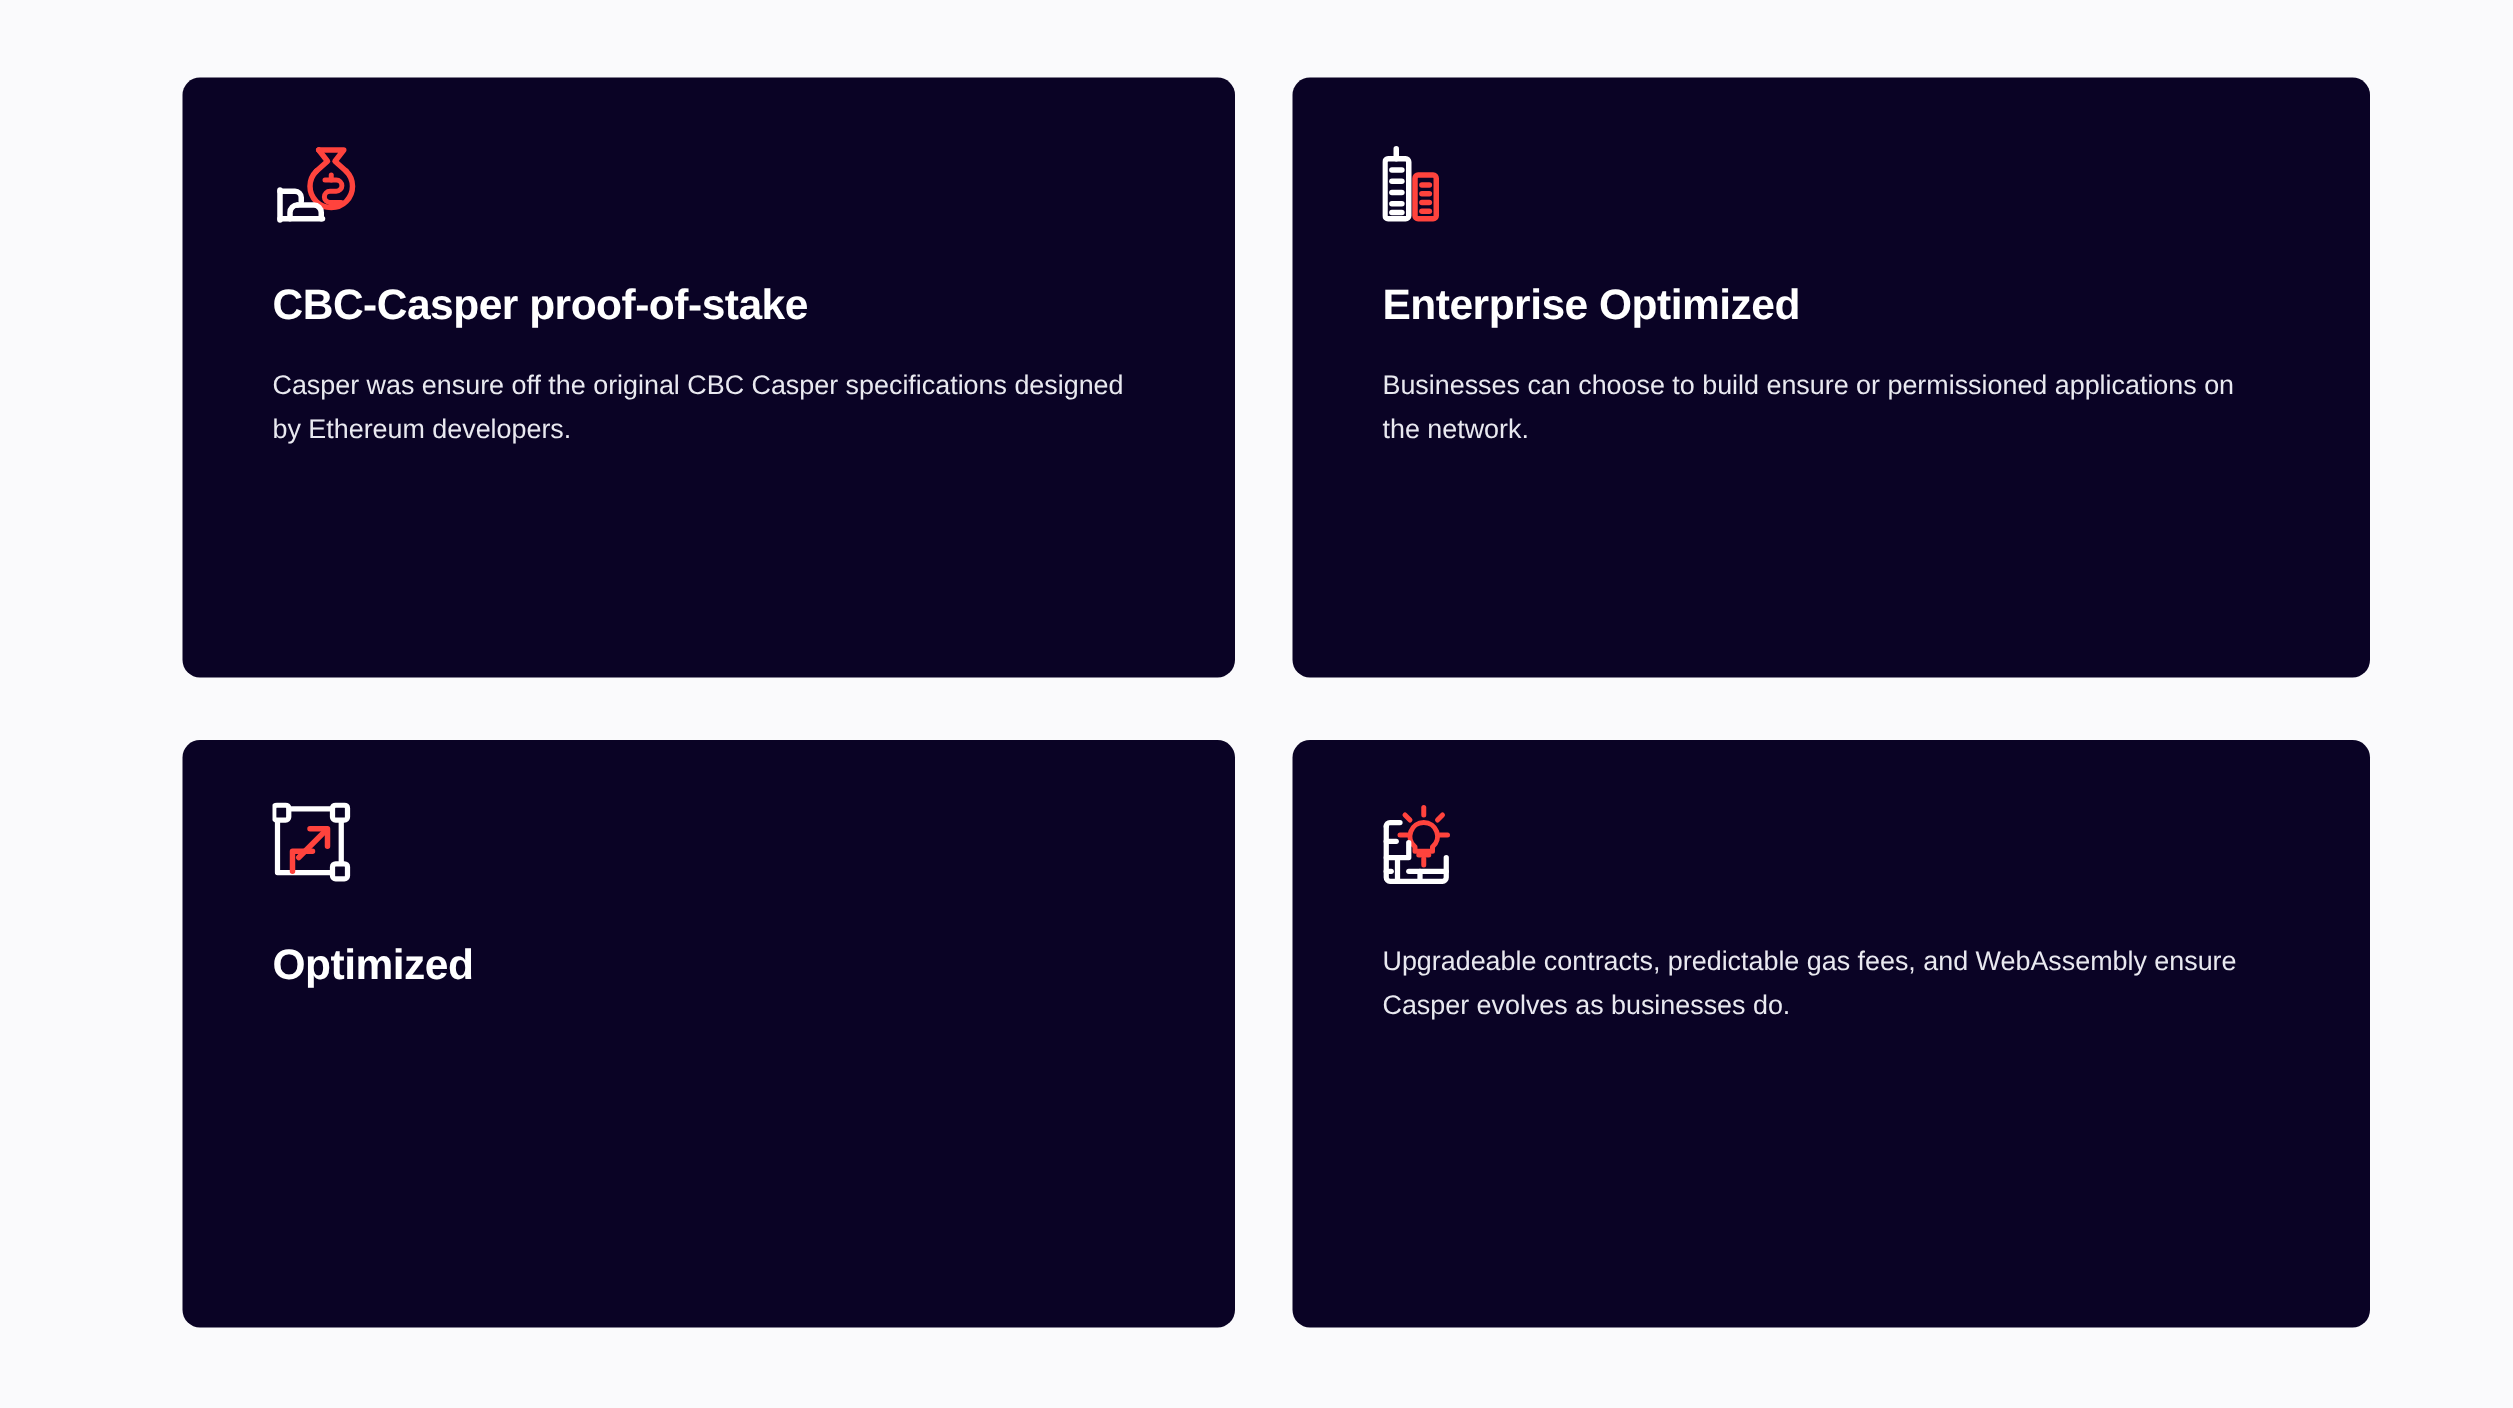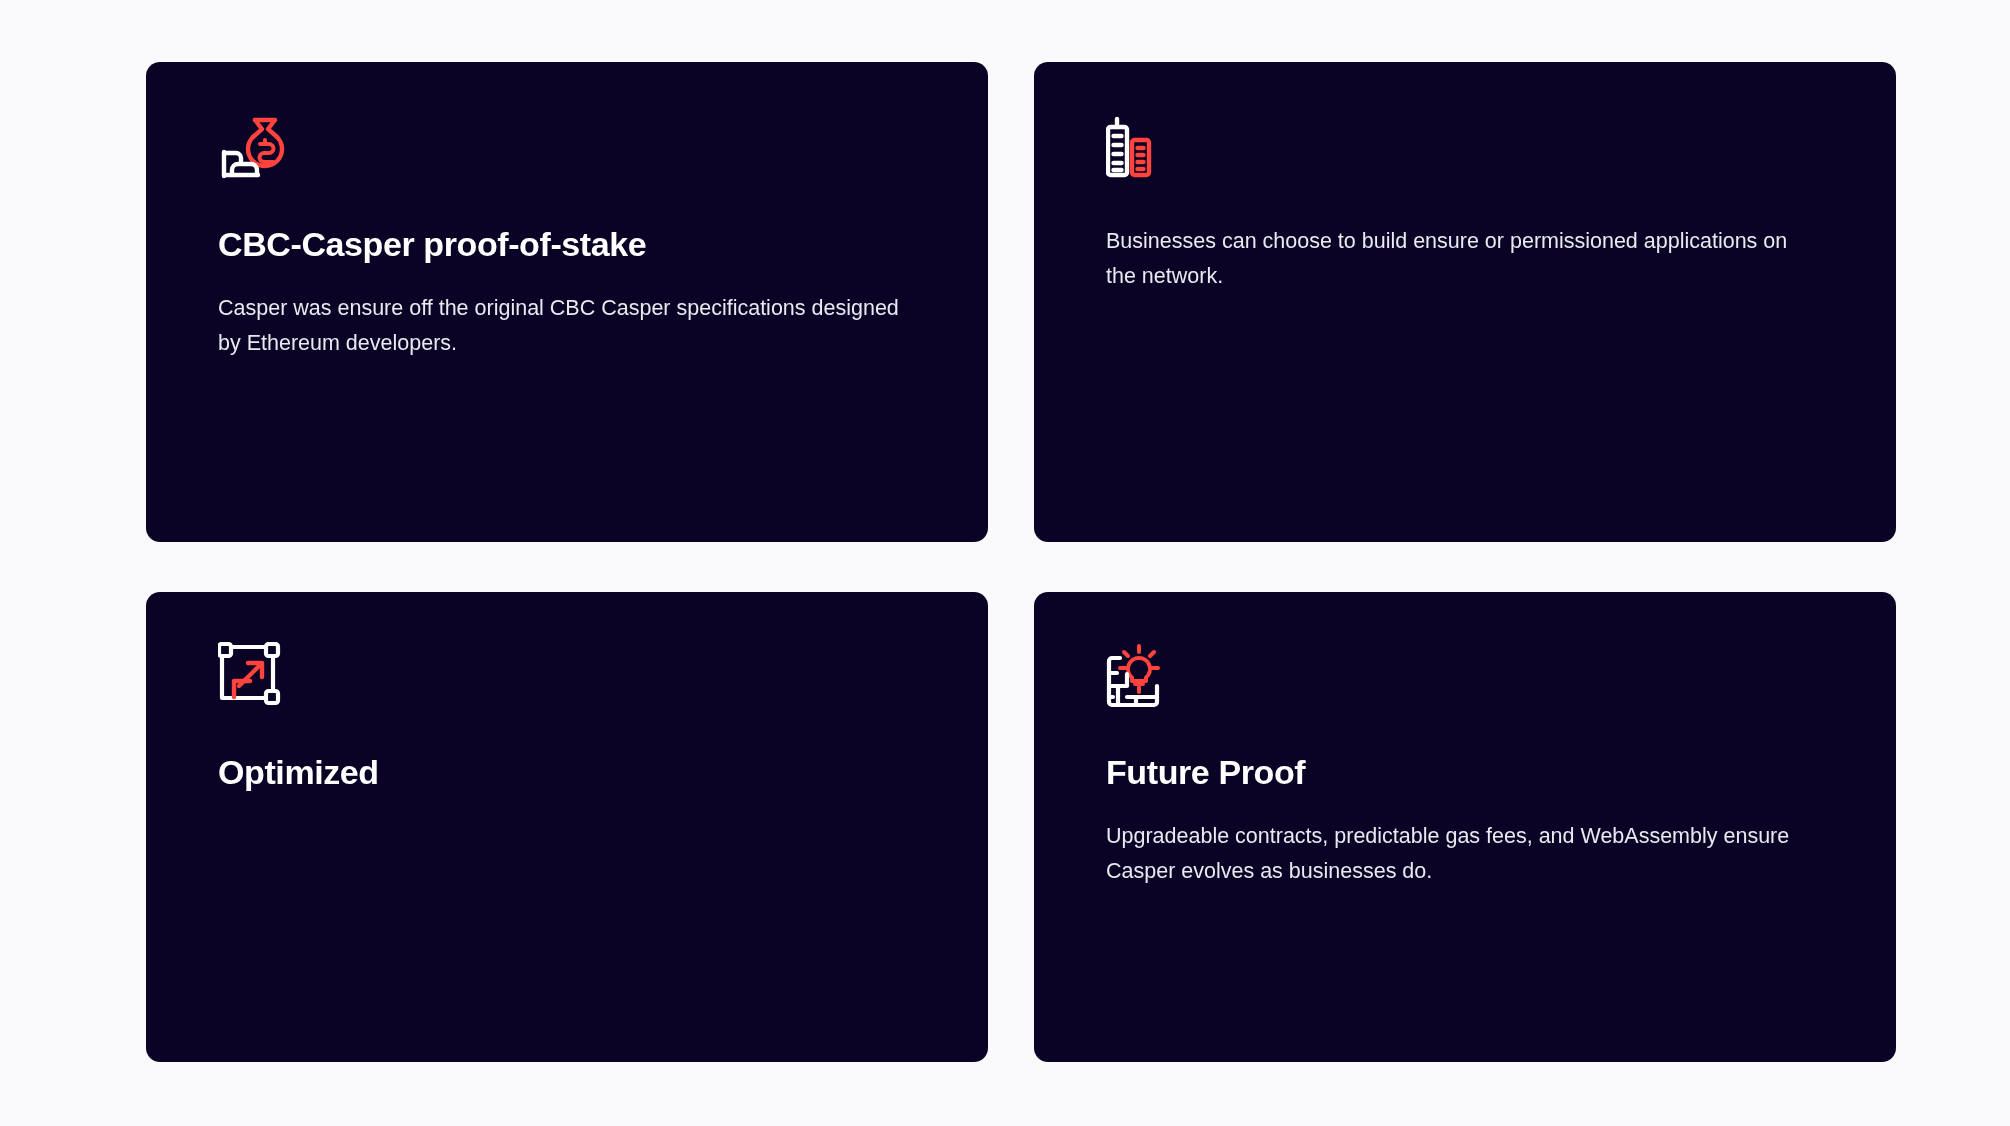--- a/index.html
+++ b/index.html
@@ -112,20 +112,21 @@
         </g>
         <g fill="none" stroke="#ff433d" stroke-width="4.4" stroke-linecap="round" stroke-linejoin="round">
           <rect x="26" y="28" width="17" height="35" rx="2.5"></rect>
           <path d="M31.5 36 h6"></path>
           <path d="M31.5 43 h6"></path>
           <path d="M31.5 50 h6"></path>
           <path d="M31.5 57 h6"></path>
         </g>
       </svg>
     </span>
+    <h2 class="card-title">Enterprise Optimized</h2>
     <p class="card-body">Businesses can choose to build ensure or permissioned applications on the network.</p>
   </div>
 
   <div class="feature-card card-3">
     <span class="card-icon">
       <svg viewBox="0 0 80 72" width="80" height="72" xmlns="http://www.w3.org/2000/svg">
         <g fill="none" stroke="#ffffff" stroke-width="4.2" stroke-linecap="round" stroke-linejoin="round">
           <path d="M4 12 v44 h44"></path>
           <path d="M12 5 h38"></path>
           <path d="M55 12 v36"></path>
@@ -161,17 +162,16 @@
           <path d="M3 19 a3 3 0 0 1 3 -3 h8"></path>
           <path d="M3 31 h8"></path>
           <path d="M3 44 h18 v-12"></path>
           <path d="M12 44 v19"></path>
           <path d="M21 55 h30"></path>
           <path d="M30 55 v8"></path>
           <path d="M3 55 h4"></path>
         </g>
       </svg>
     </span>
-    <h2 class="card-title">Future Proof</h2>
     <p class="card-body">Upgradeable contracts, predictable gas fees, and WebAssembly ensure Casper evolves as businesses do.</p>
   </div>
 
 </div>
 
 </body></html>

